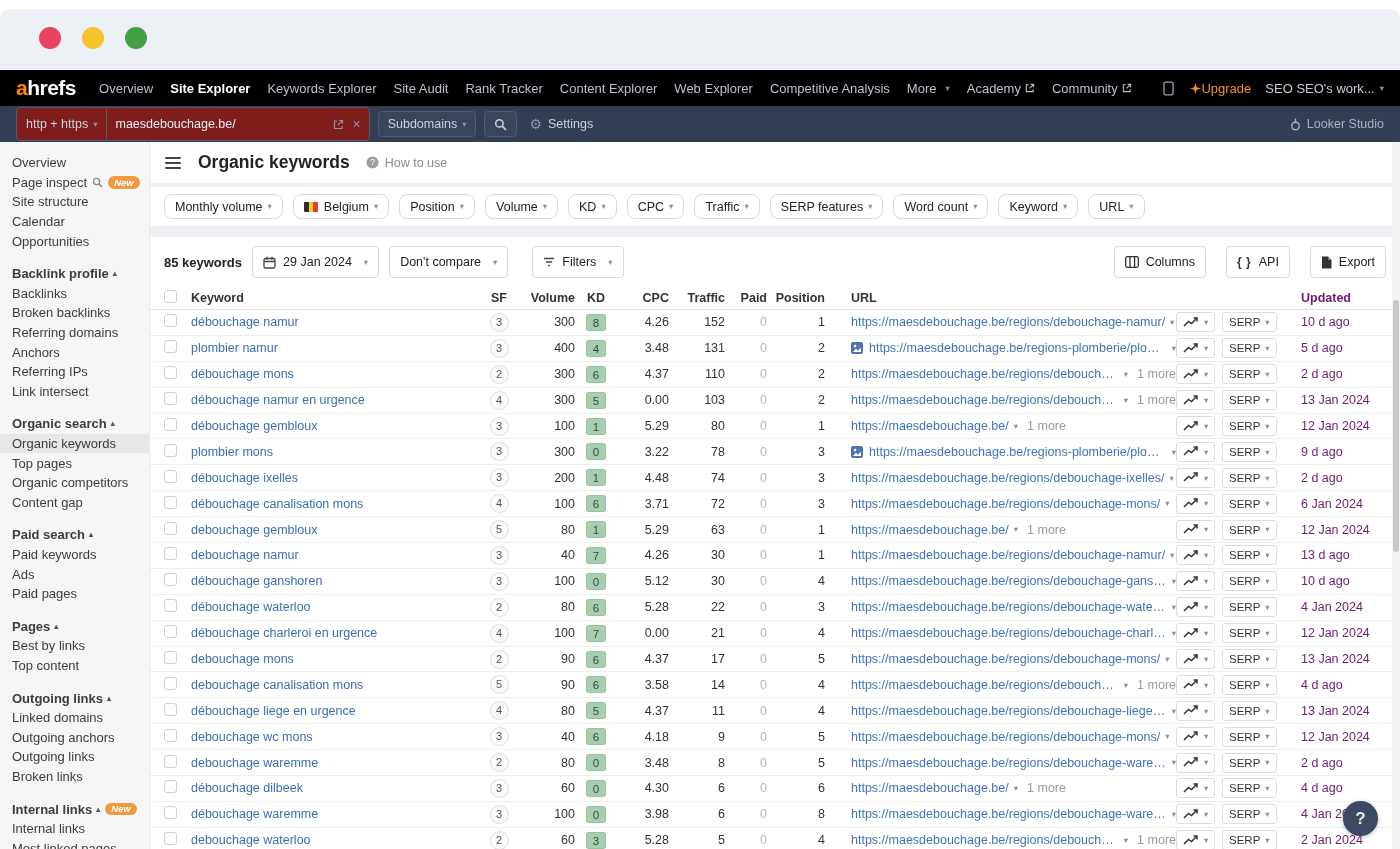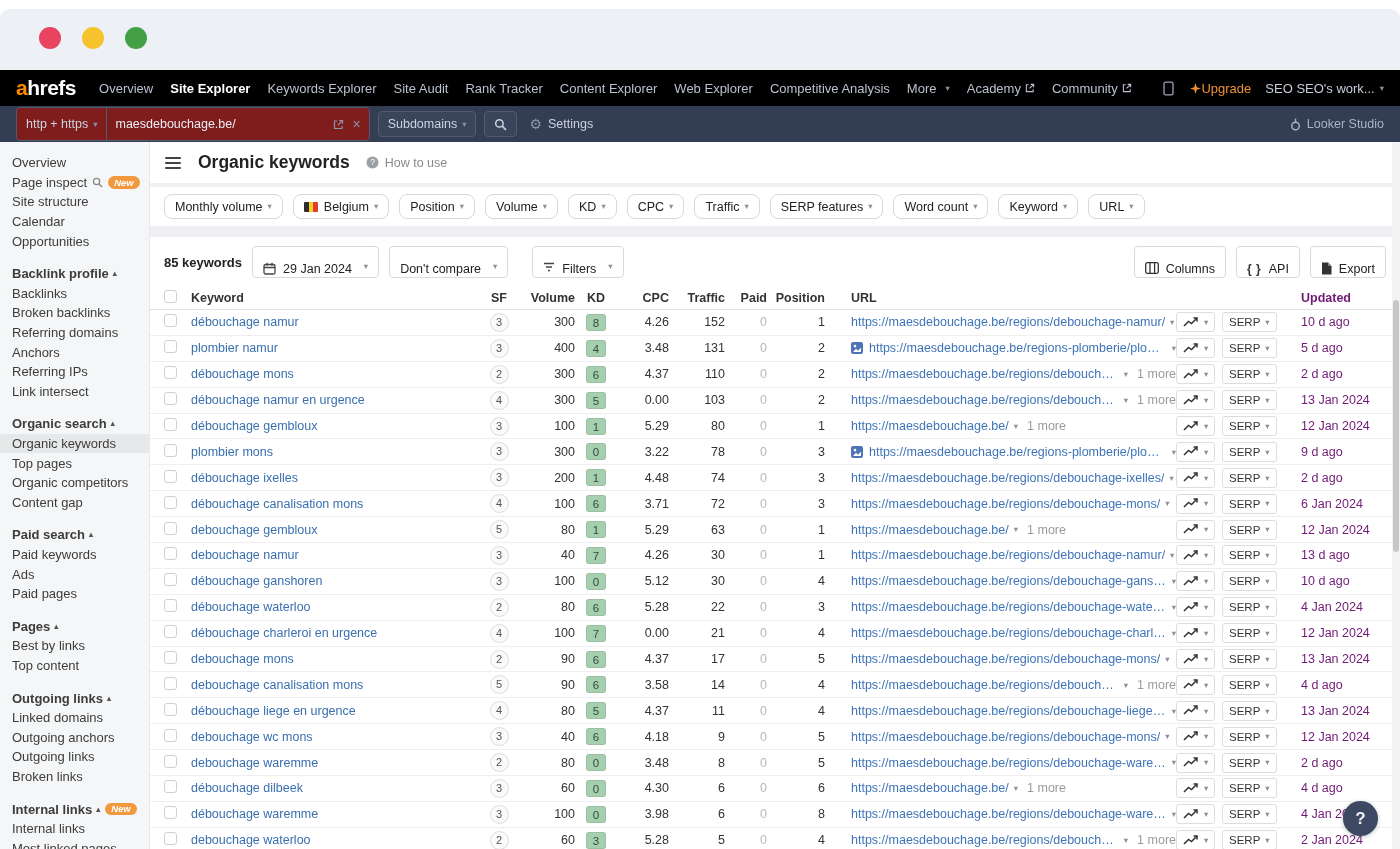--- a/index.html
+++ b/index.html
@@ -47,22 +47,22 @@
 .burger{width:16px;cursor:pointer}
 .burger div{height:2px;background:#444;margin:3px 0;border-radius:1px}
 .ptitle{font-size:17.5px;font-weight:700;color:#222;margin-left:17px}
 .howto{display:inline-flex;align-items:center;gap:6px;margin-left:16px;color:#8a8a8a;font-size:12.5px;cursor:pointer}
 .filter-panel{padding:7px 14px;display:flex;gap:10px;align-items:center;margin-bottom:11px}
 .fbtn{display:inline-flex;align-items:center;height:25px;padding:0 10px;border:1px solid #d9d9d9;border-radius:8px;background:#fff;font-size:12.5px;color:#222;cursor:pointer;white-space:nowrap}
 .flag{width:14px;height:10px;margin-right:6px;background:linear-gradient(90deg,#2d2d2d 33%,#f7d117 33%,#f7d117 66%,#e03c31 66%);border-radius:1px;display:inline-block}
 .content{flex:1;display:flex;flex-direction:column;min-height:0}
 .toolbar{display:flex;align-items:center;gap:10px;padding:9px 14px 8px}
 .kcount{font-size:13px;font-weight:700;color:#222;}
-.tbtn{display:inline-flex;align-items:flex-start;gap:7px;height:20px;padding:15px 10px;border:1px solid #d9d9d9;border-radius:4px;background:#fff;font-size:12.5px;color:#222;cursor:pointer;white-space:nowrap}
-.toolbar-right{margin-left:auto;display:flex;gap:10px}
+.tbtn{display:inline-flex;align-items:center;gap:7px;height:32px;padding:8px 10px;border:1px solid #d9d9d9;border-radius:4px;background:#fff;font-size:12.5px;color:#222;cursor:pointer;white-space:nowrap}
+.toolbar-right{margin-left:auto;display:flex;gap:20px}
 .braces{font-weight:700;font-size:12px;color:#333;letter-spacing:1px}
 
 .table{font-size:12.5px;color:#333}
 .tr{display:flex;align-items:center;height:25.9px;padding:0 16px 0 14px;border-bottom:1px solid #efefef}
 .tr.head{font-weight:700;color:#333;border-bottom:1px solid #e2e2e2;height:24px}
 .cbx{width:13px;height:13px;border:1px solid #d0d0d0;border-radius:3px;background:#fff;display:inline-block;cursor:pointer}
 .c-cb{width:27px}
 .c-kw{width:288px;white-space:nowrap;overflow:hidden}
 .c-kw a,.kwlink{color:#3a6fb0;text-decoration:none;cursor:pointer}
 .c-sf{width:40px;text-align:center}

